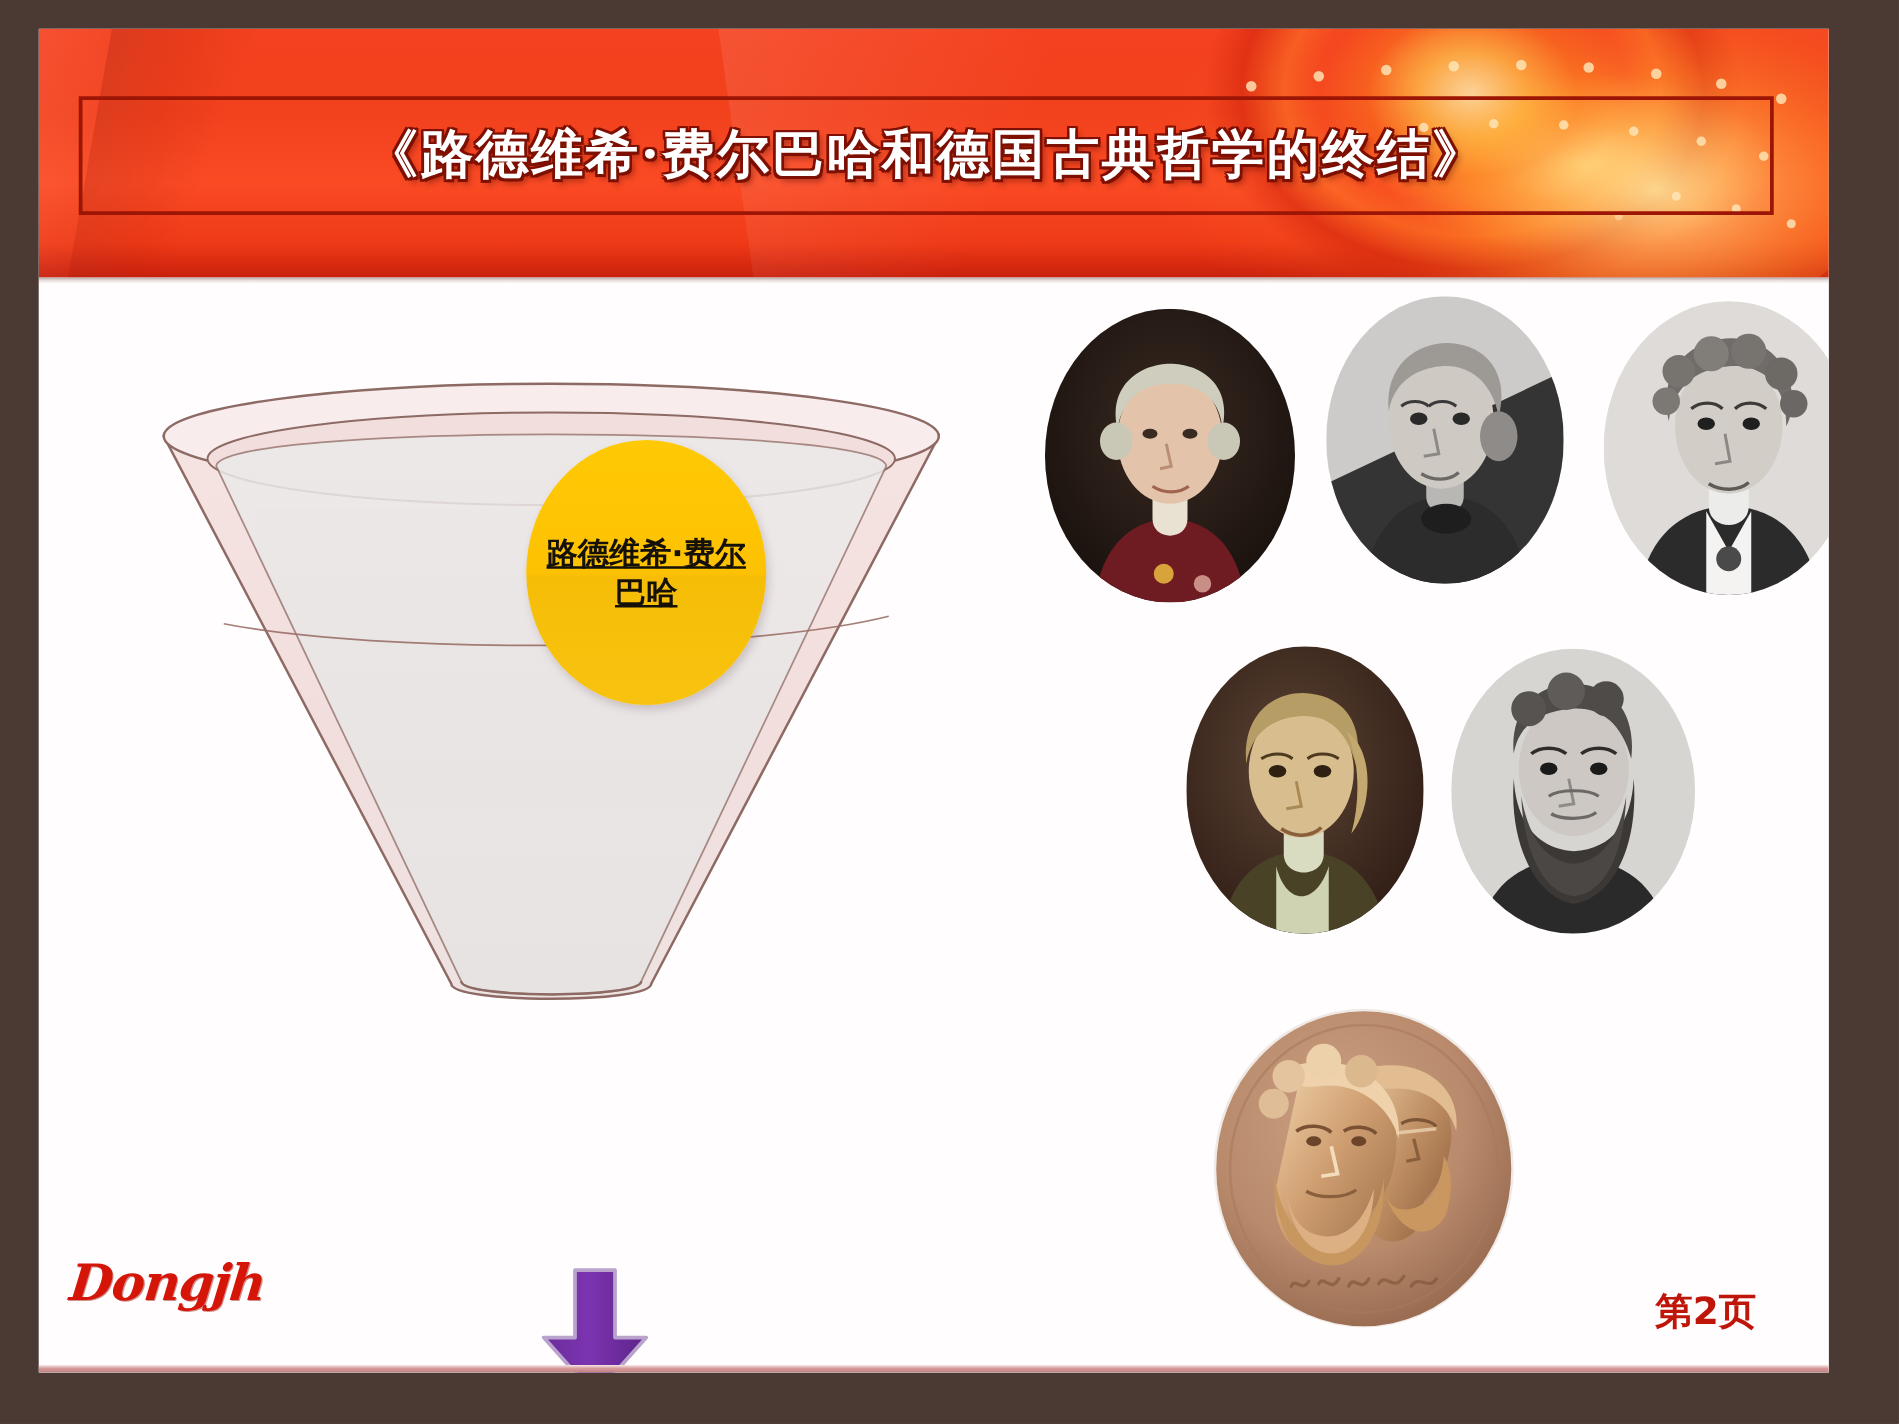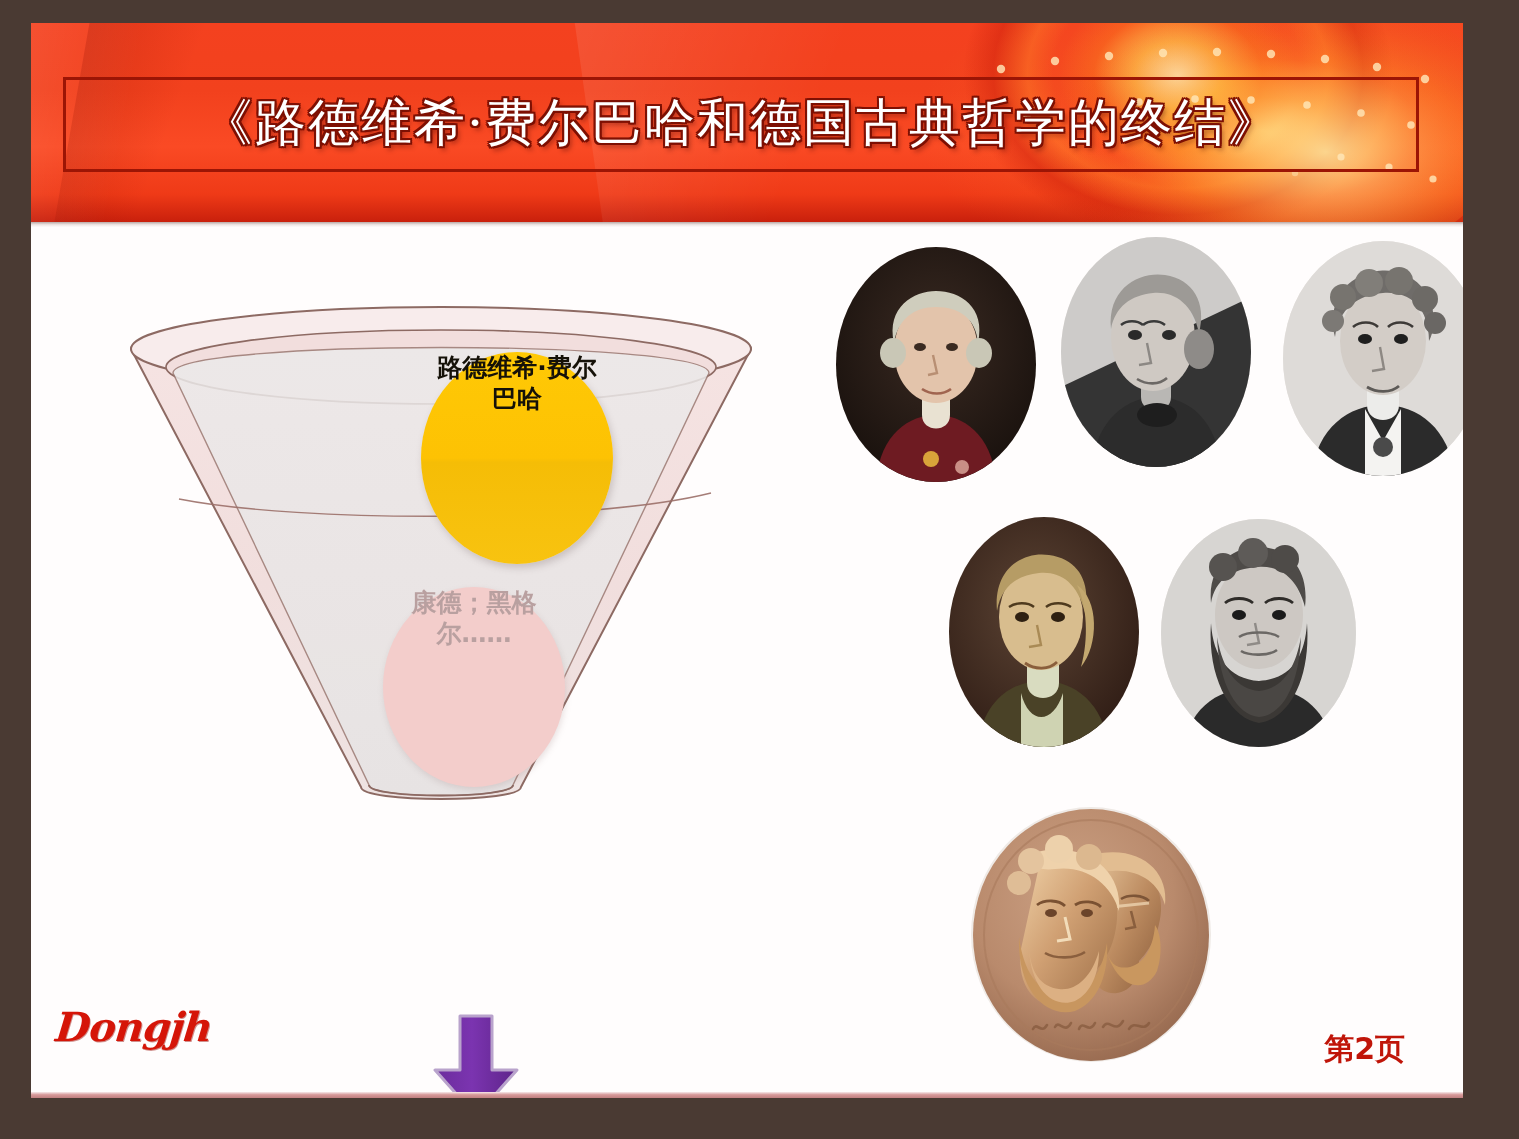--- a/index.html
+++ b/index.html
@@ -61,22 +61,22 @@
   
   #title-frame{
     position:absolute;left:32px;top:54px;right:44px;height:95px;
     border:3px solid #9c1505;
     box-sizing:border-box;
   }
   #title-text{
     position:absolute;left:0;right:0;top:50%;transform:translateY(-52%);
     text-align:center;
     font-family:"DejaVu Serif","Liberation Serif",serif;
-    font-weight:normal;
-    font-size:51px;letter-spacing:2px;
+    font-weight:bold;
+    font-size:42px;letter-spacing:2px;
     color:#ffffff;
     white-space:nowrap;
     text-shadow:
       2px 0 0 #7e1003, -2px 0 0 #7e1003, 0 2px 0 #7e1003, 0 -2px 0 #7e1003,
       2px 2px 0 #7e1003, -2px 2px 0 #7e1003, 2px -2px 0 #7e1003, -2px -2px 0 #7e1003,
       3px 4px 5px rgba(60,0,0,.45);
   }
   
   #banner-edge{
     position:absolute;left:0;top:199px;width:100%;height:5px;
@@ -92,26 +92,27 @@
     position:absolute;left:0;bottom:0;width:100%;height:6px;
     background:linear-gradient(180deg,#f6e9ea 0%,#d79a9a 45%,#c07f80 100%);
   }
 
   
   #funnel{position:absolute;left:90px;top:60px;width:640px;height:520px;}
   #funnel svg{display:block;}
 
   .bubble{
     position:absolute;border-radius:50%;
-    display:flex;align-items:flex-start;justify-content:center;
+    display:flex;align-items:center;justify-content:center;
     text-align:center;
     font-family:"DejaVu Sans","Liberation Sans",sans-serif;
     font-weight:bold;
     line-height:1.25;
     box-shadow:2px 4px 7px rgba(120,100,100,.28);
+    text-decoration:underline;
   }
   #bubble-blue{
     left:113px;top:120px;width:176px;height:196px;
     background:linear-gradient(180deg,#34b6e8 0%,#2eade2 48%,#37b3e2 52%,#36b5e6 100%);
     color:#101014;font-size:25px;
   }
   #bubble-yellow{
     left:300px;top:65px;width:192px;height:212px;
     background:linear-gradient(180deg,#ffc905 0%,#fdc203 50%,#f5bd06 52%,#f8c310 100%);
     color:#151108;font-size:25px;
@@ -236,23 +237,20 @@
           <path d="M52 86 C 52 52, 588 52, 588 86 L 392 498 C 392 512, 248 512, 248 498 Z" fill="url(#innerFill)" opacity=".85" stroke="#9b7a73" stroke-width="1.4"></path>
 
           <path d="M58 212 C 180 236, 470 236, 590 206" fill="none" stroke="#9b6f68" stroke-width="1.4" opacity=".9"></path>
 
           <path d="M248 498 C 248 512, 392 512, 392 498" fill="none" stroke="#8d6a63" stroke-width="2"></path>
         </svg>
 
         <div class="bubble" id="bubble-yellow">
           <span>路德维希·费尔巴哈</span>
         </div>
-        <div class="bubble" id="bubble-pink">
-          <span>康德；黑格尔……</span>
-        </div>
       </div>
 
       <svg id="arrow" viewBox="0 0 120 110">
         <defs>
           <linearGradient id="arrGrad" x1="0" y1="0" x2="1" y2="0">
             <stop offset="0%" stop-color="#6b2d9c"></stop>
             <stop offset="45%" stop-color="#7b34b0"></stop>
             <stop offset="100%" stop-color="#5d2489"></stop>
           </linearGradient>
         </defs>

